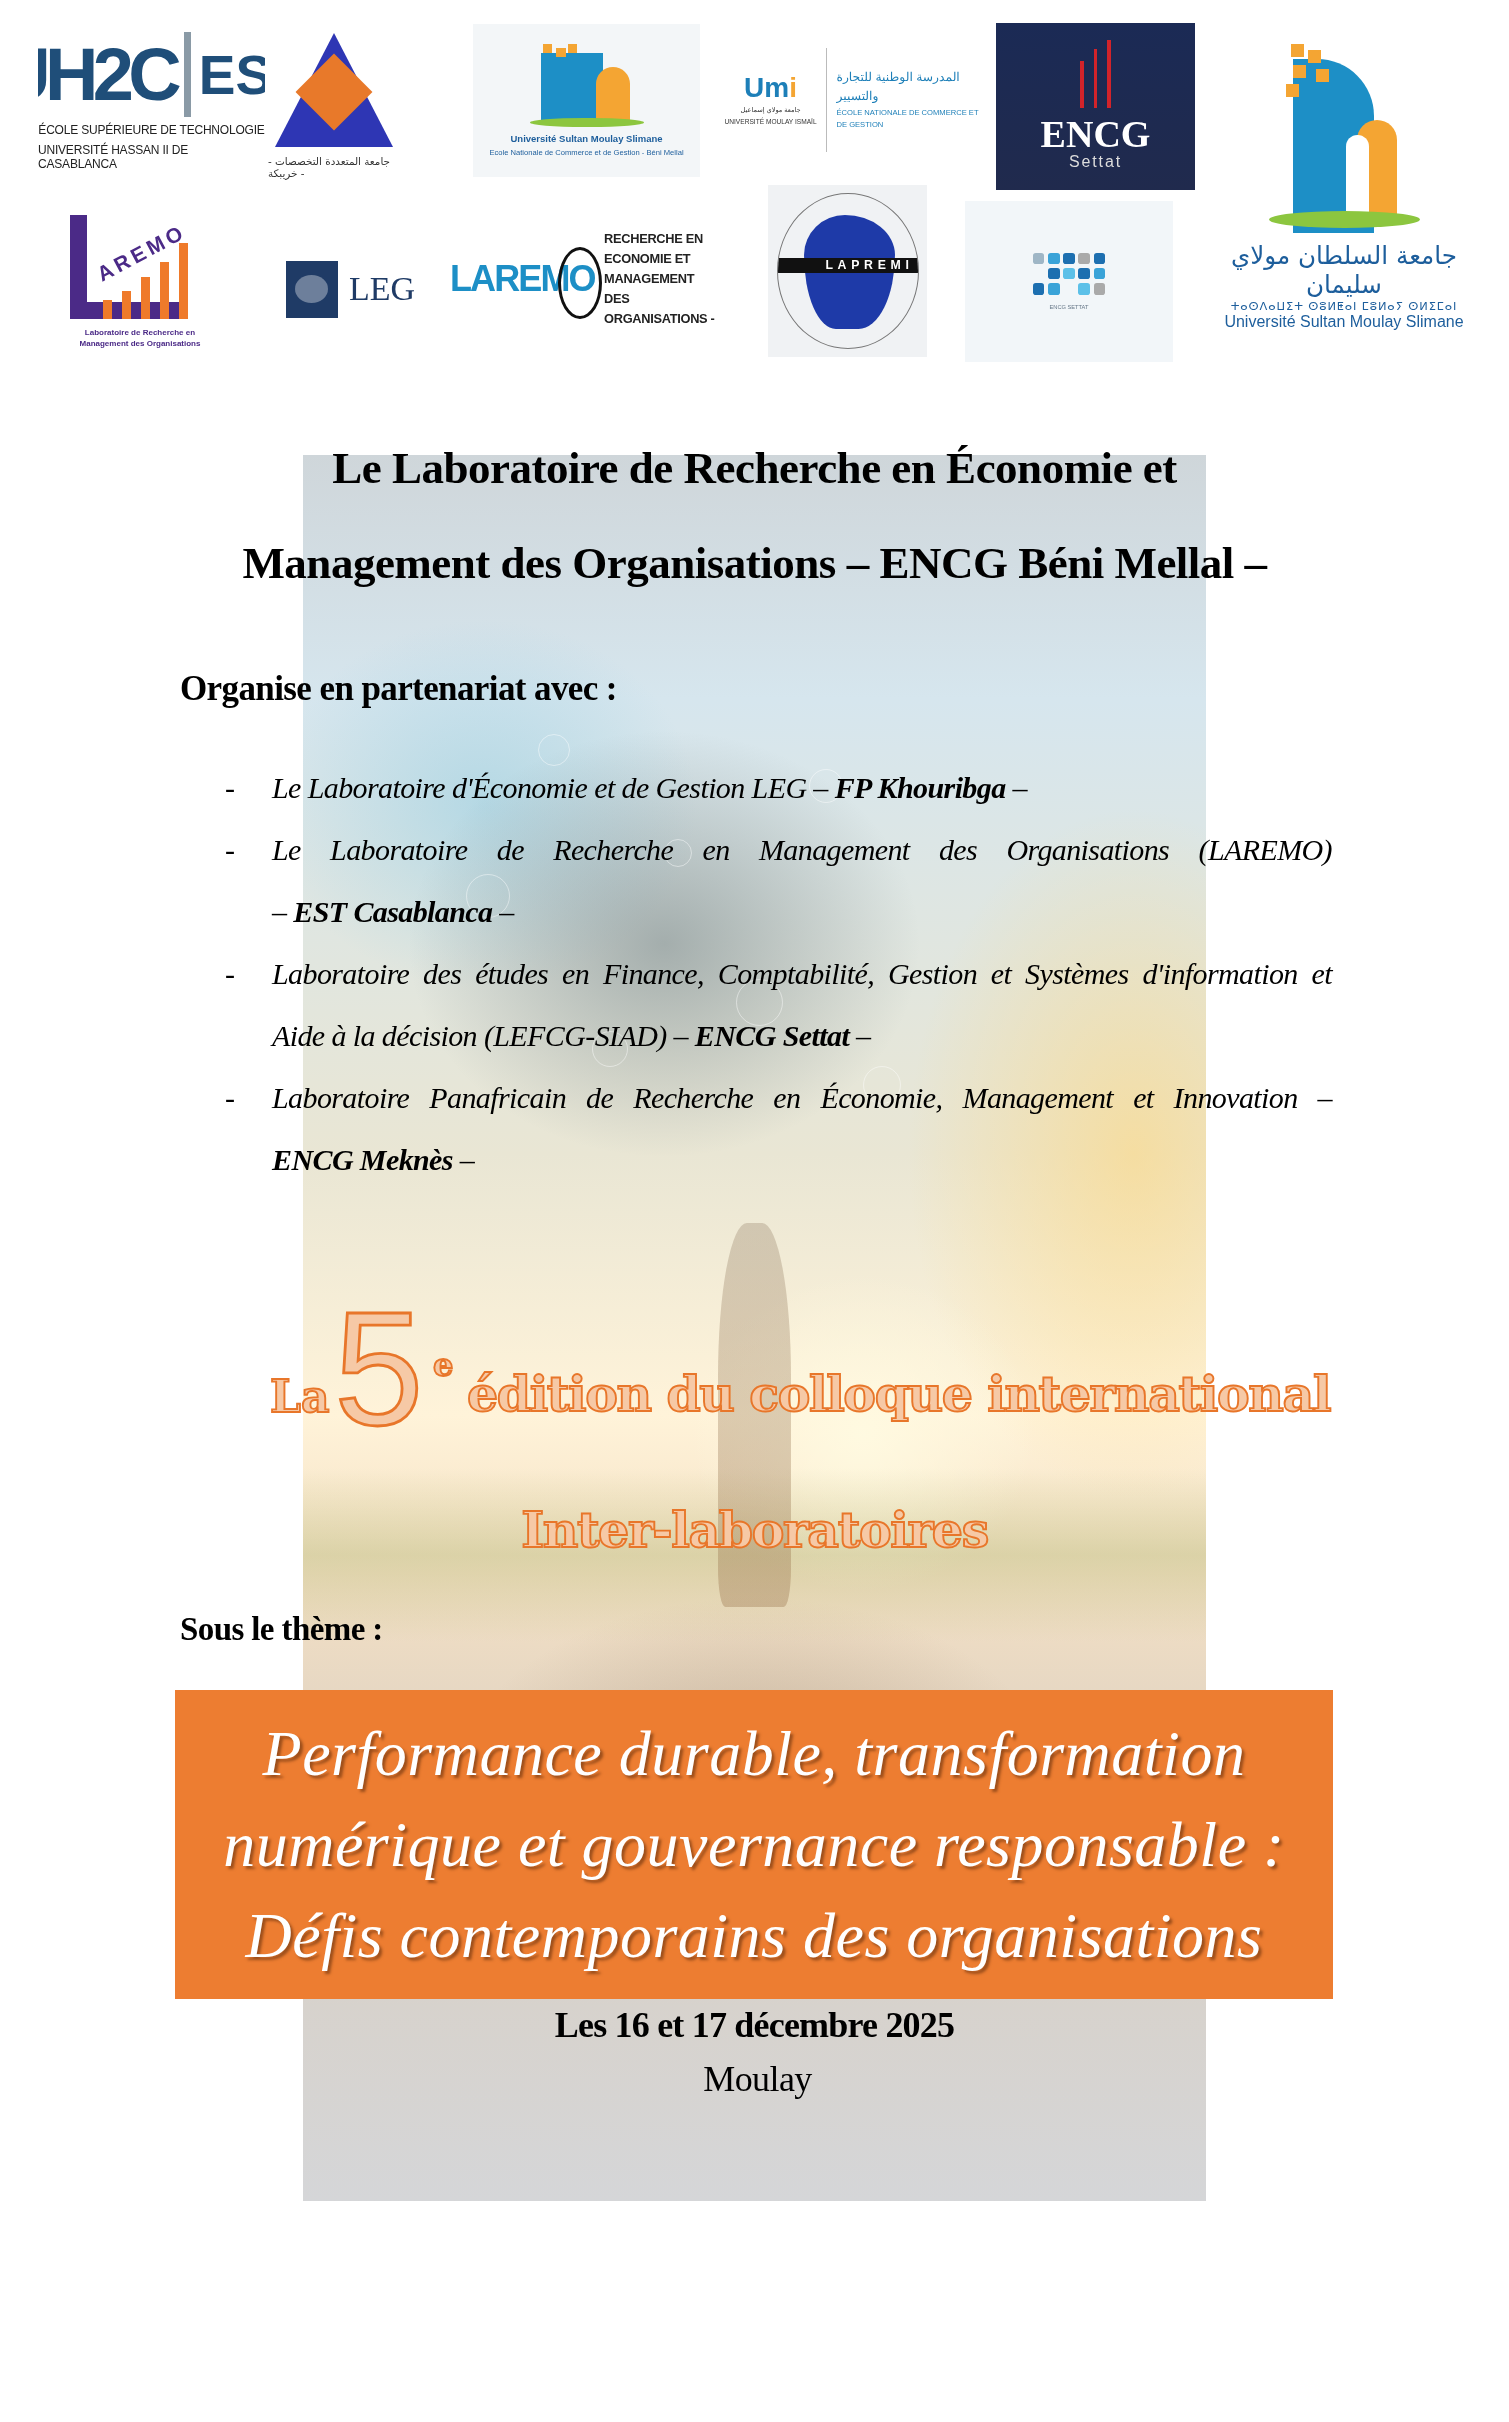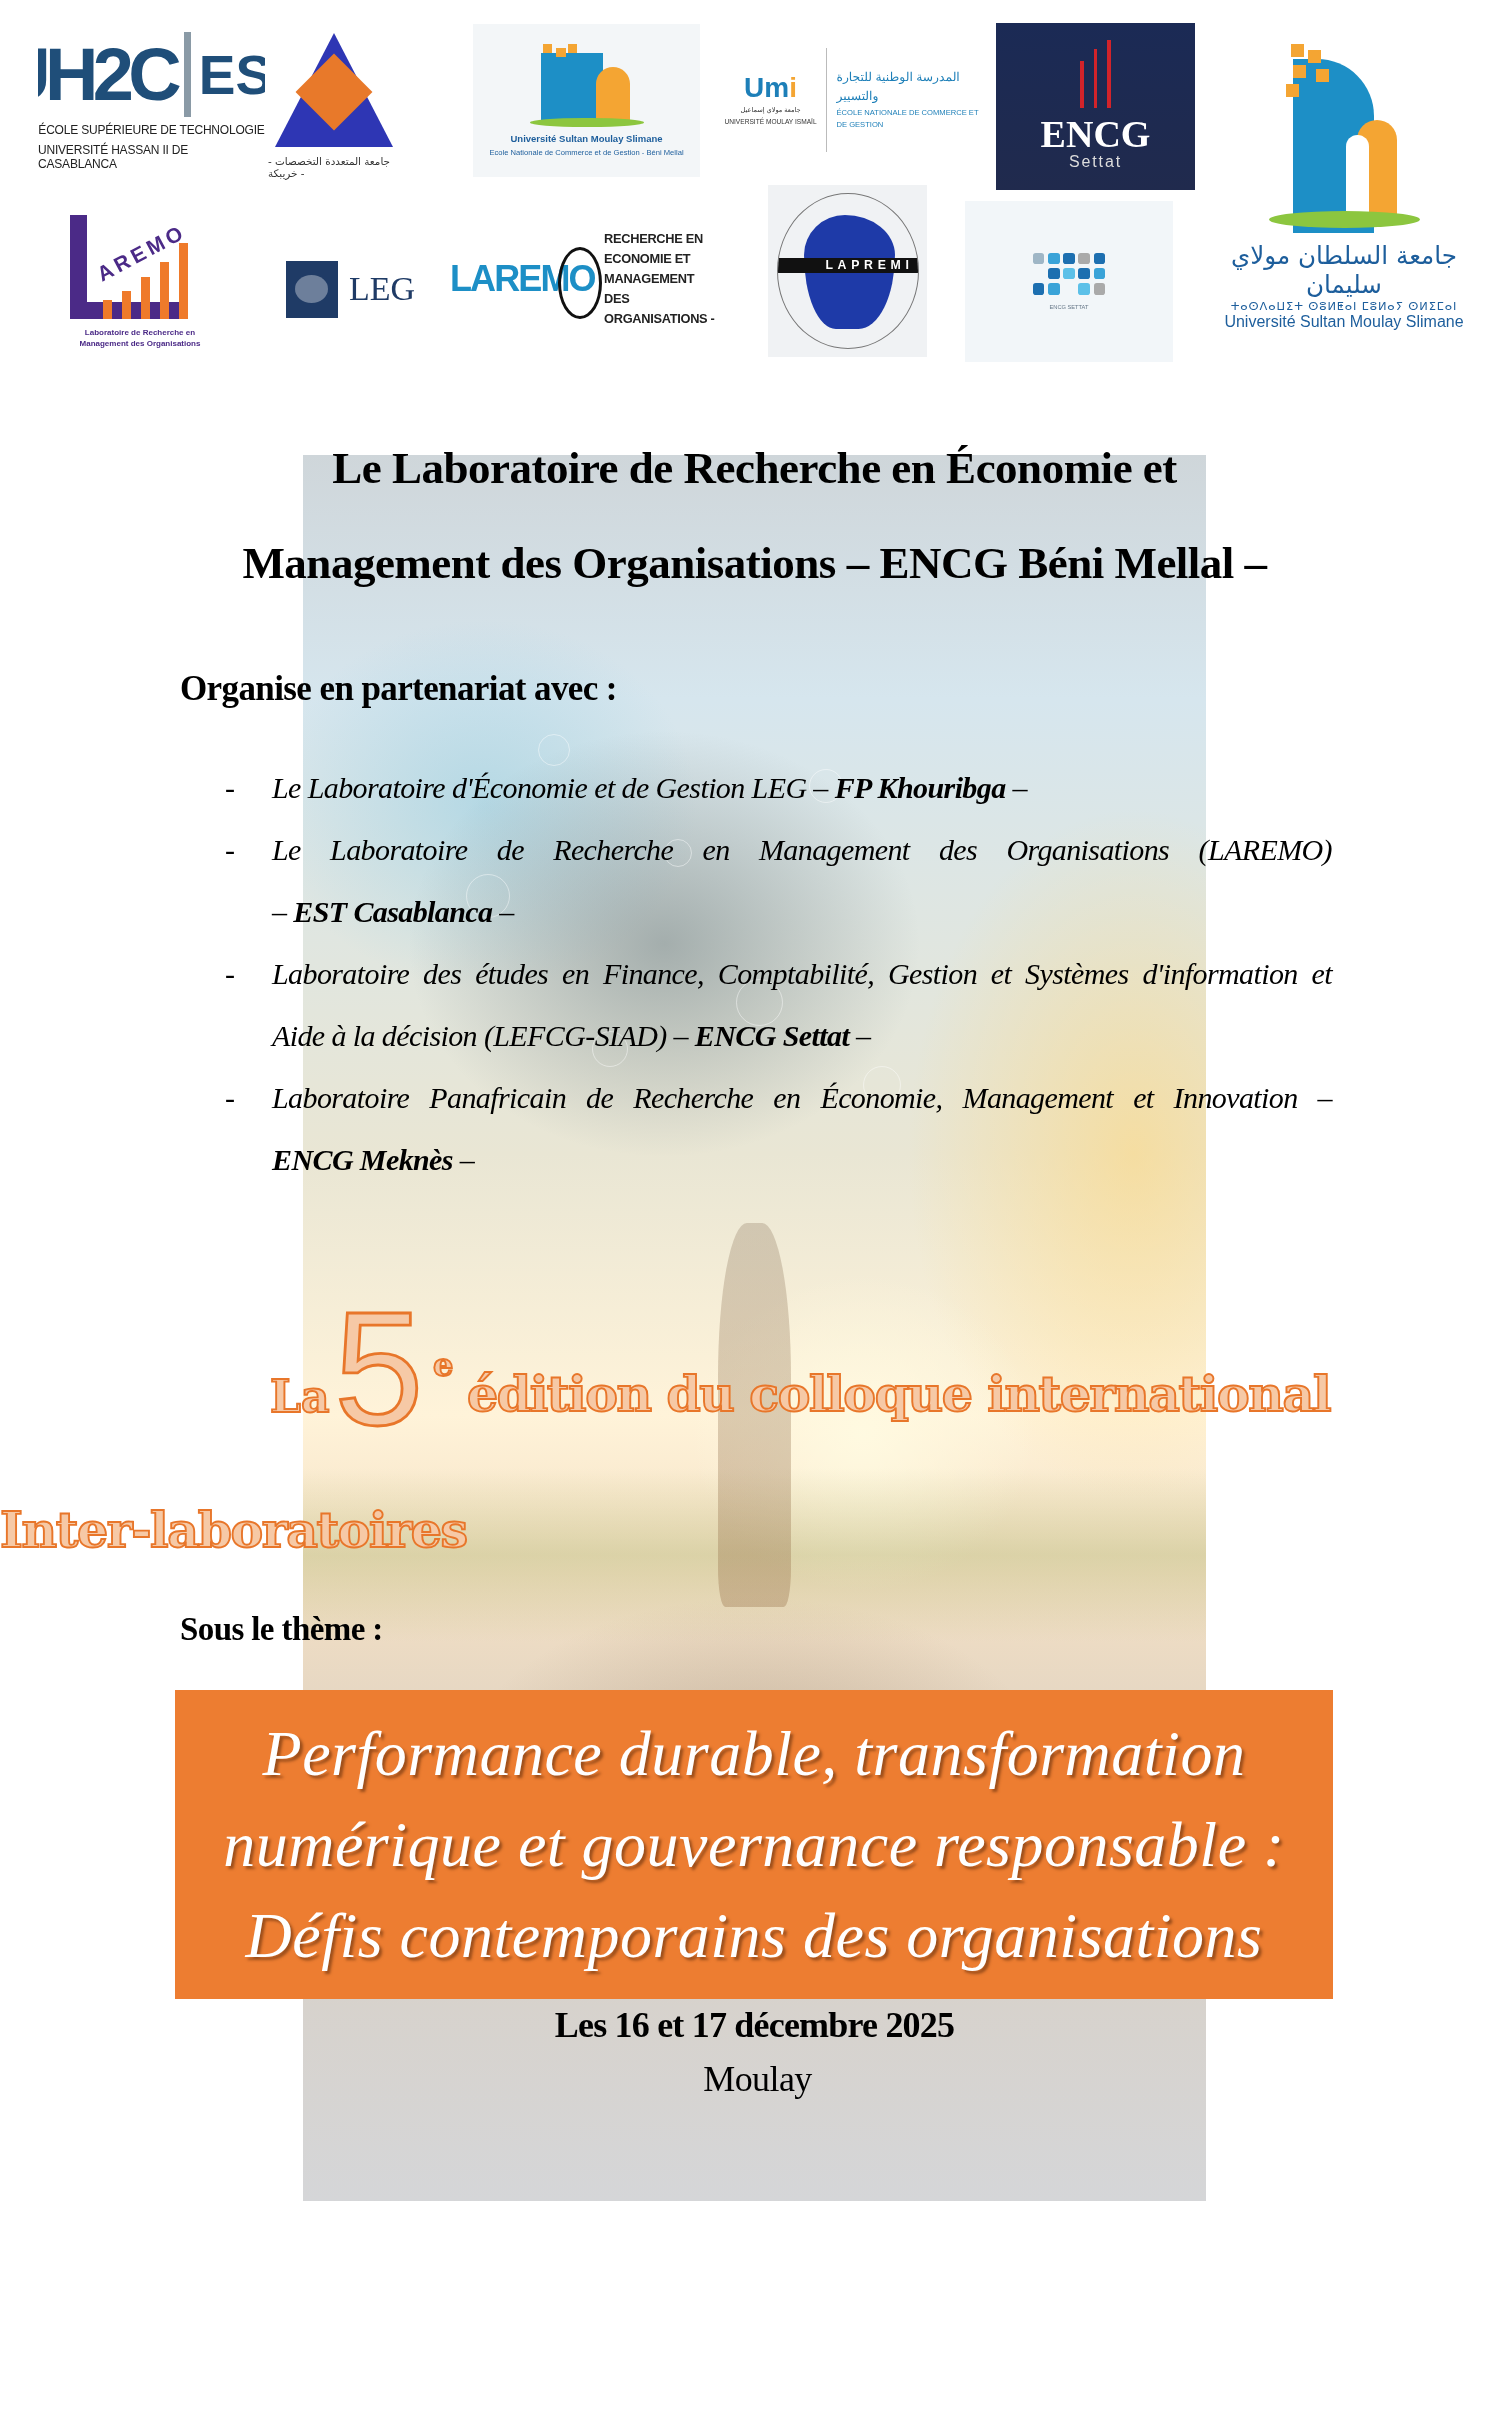--- a/index.html
+++ b/index.html
@@ -124,21 +124,21 @@
 
     .edition {
       position: absolute; left: 270px; top: 1297px; width: 994px; height: 151px;
       color: #f6c9a6; -webkit-text-stroke: 1.9px #e8762a; font-weight: bold; font-family: "DejaVu Serif", serif;
     }
     .edition .la { position: absolute; left: 0; top: 74px; font-size: 44px; }
     .edition .five { position: absolute; left: 64px; top: -9.5px; font-size: 161px; font-family: "Liberation Sans", sans-serif; font-weight: normal; line-height: 1; -webkit-text-stroke: 2.8px #e8762a; }
     .edition .sup { position: absolute; left: 163px; top: 49px; font-size: 32px; }
     .edition .rest { position: absolute; left: 197px; top: 68px; font-size: 49px; letter-spacing: -1.4px; white-space: nowrap; }
     .inter {
-      position: absolute; left: 0; width: 1509px; top: 1501px; 
+      position: absolute; left: 0; width: 1509px; top: 1501px; text-align: center;
       font-family: "DejaVu Serif", serif; font-weight: bold; font-size: 49px; letter-spacing: -1.4px;
       color: #f6c9a6; -webkit-text-stroke: 1.9px #e8762a;
     }
 
     .theme-label { position: absolute; left: 180px; top: 1611px; font-weight: bold; font-size: 33px; letter-spacing: -0.6px; }
 
     .theme-box {
       position: absolute; left: 175px; top: 1690px; width: 1158px; height: 309px;
       background: #ed7d31; display: flex; flex-direction: column; align-items: center; justify-content: center;
     }

